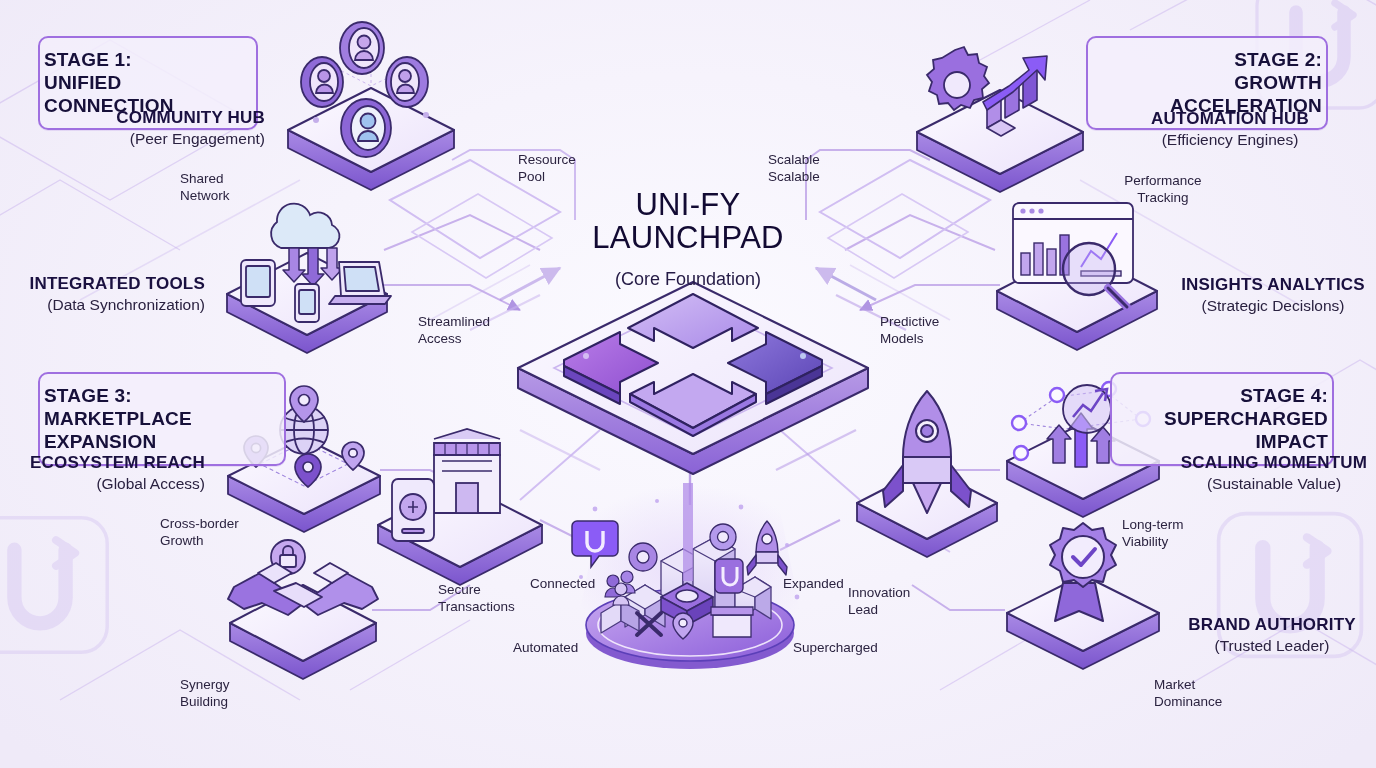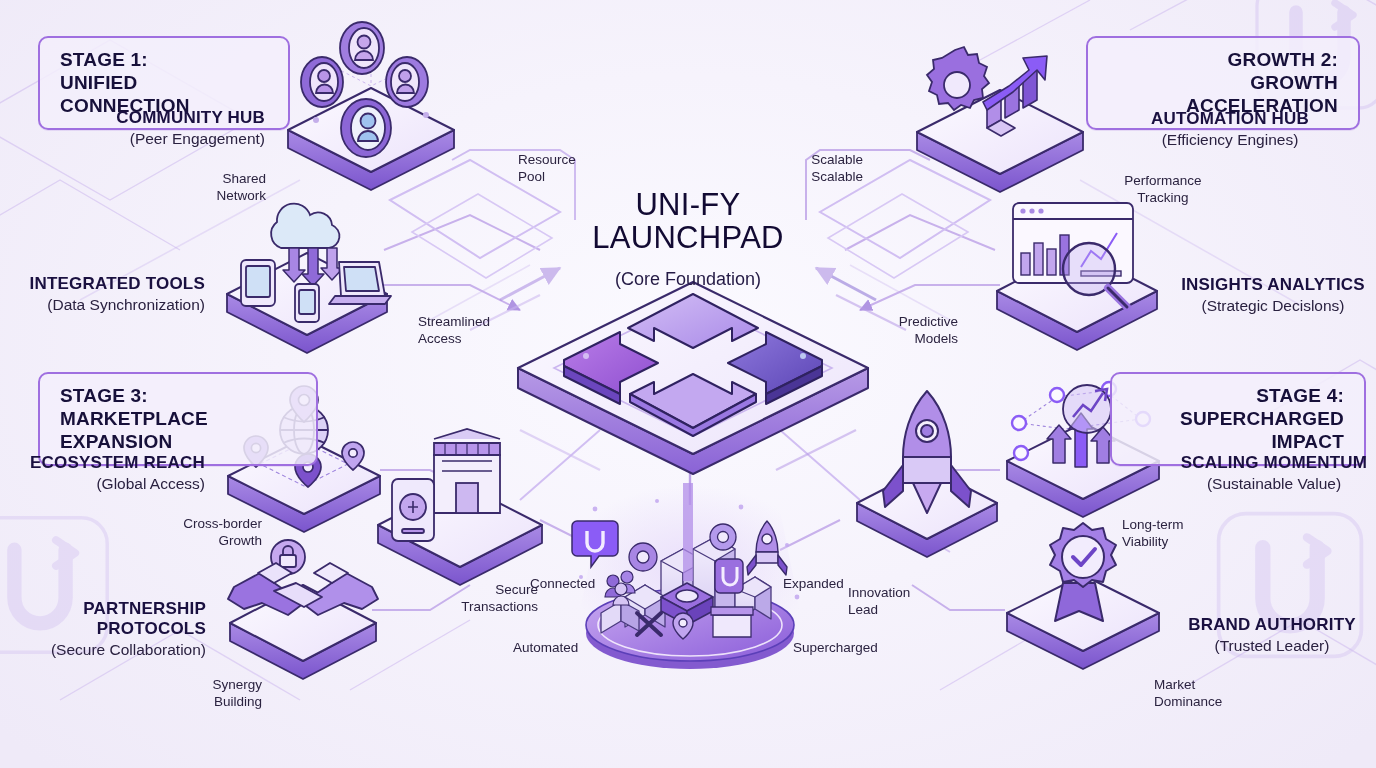--- a/index.html
+++ b/index.html
@@ -17,39 +17,39 @@
   .bg-layer{position:absolute;inset:0;pointer-events:none;}
   .wm{position:absolute;opacity:.5;}
   .wm svg{display:block;}
 
   
   .stage-badge{
     position:absolute;
     border:2px solid #9f6fe0;
     border-radius:10px;
     background:rgba(243,238,252,.85);
-    padding:10px 20px;
+    padding:10px 4px;
     color:#17103a;
     font-weight:bold;
     font-size:19px;
     line-height:1.22;
     letter-spacing:.2px;
     box-shadow:0 1px 0 rgba(159,111,224,.18);
   }
   .stage-badge .l2{display:block;}
   .badge-right{text-align:right;}
 
   .node-label{position:absolute;color:#17103a;}
   .node-label .title{font-weight:bold;font-size:17px;line-height:1.18;letter-spacing:.2px;color:#1a1040;}
   .node-label .sub{font-size:15.5px;line-height:1.25;color:#2a2140;margin-top:1px;}
   .align-right{text-align:right;}
   .align-left{text-align:center;}
 
   .mini-label{position:absolute;font-size:13.5px;line-height:1.24;color:#2b2340;}
-  .mini-right{text-align:right;}
+  .mini-right{}
 
   .core-title{
     position:absolute;text-align:center;color:#120a33;
   }
   .core-title .big{font-weight:normal;font-size:31px;line-height:1.08;letter-spacing:.3px;}
   .core-title .small{font-size:18px;margin-top:14px;color:#241a45;}
 
   .bottom-title{position:absolute;text-align:center;color:#120a33;width:100%;left:0;}
   .bottom-title .big{font-weight:bold;font-size:29px;letter-spacing:.4px;line-height:1.1;}
   .bottom-title .small{font-size:18px;margin-top:4px;color:#241a45;}
@@ -604,21 +604,21 @@
       <path d="M118 -2 L128 -2 L128 96 L118 96 Z" fill="#b18ee8" opacity=".75"></path>
     </svg>
   </div>
 
   <div class="stage-badge" style="left:38px;top:36px;width:208px;">
     <span>STAGE 1:</span>
     <span class="l2">UNIFIED CONNECTION</span>
   </div>
 
   <div class="stage-badge badge-right" style="left:1086px;top:36px;width:230px;">
-    <span>GROWTH 2:</span>
+    <span>STAGE 2:</span>
     <span class="l2">GROWTH ACCELERATION</span>
   </div>
 
   <div class="stage-badge" style="left:38px;top:372px;width:236px;">
     <span>STAGE 3:</span>
     <span class="l2">MARKETPLACE EXPANSION</span>
   </div>
 
   <div class="stage-badge badge-right" style="left:1110px;top:372px;width:212px;">
     <span>STAGE 4:</span>
@@ -643,25 +643,20 @@
   <div class="node-label align-left" style="left:1170px;top:275px;width:206px;">
     <div class="title">INSIGHTS ANALYTICS</div>
     <div class="sub">(Strategic Decislons)</div>
   </div>
 
   <div class="node-label align-right" style="left:20px;top:453px;width:185px;">
     <div class="title">ECOSYSTEM REACH</div>
     <div class="sub">(Global Access)</div>
   </div>
 
-  <div class="node-label align-right" style="left:10px;top:599px;width:196px;">
-    <div class="title">PARTNERSHIP</div>
-    <div class="title">PROTOCOLS</div>
-    <div class="sub">(Secure Collaboration)</div>
-  </div>
 
   <div class="node-label align-left" style="left:1172px;top:453px;width:204px;">
     <div class="title">SCALING MOMENTUM</div>
     <div class="sub">(Sustainable Value)</div>
   </div>
 
   <div class="node-label align-left" style="left:1172px;top:615px;width:200px;">
     <div class="title">BRAND AUTHORITY</div>
     <div class="sub">(Trusted Leader)</div>
   </div>

